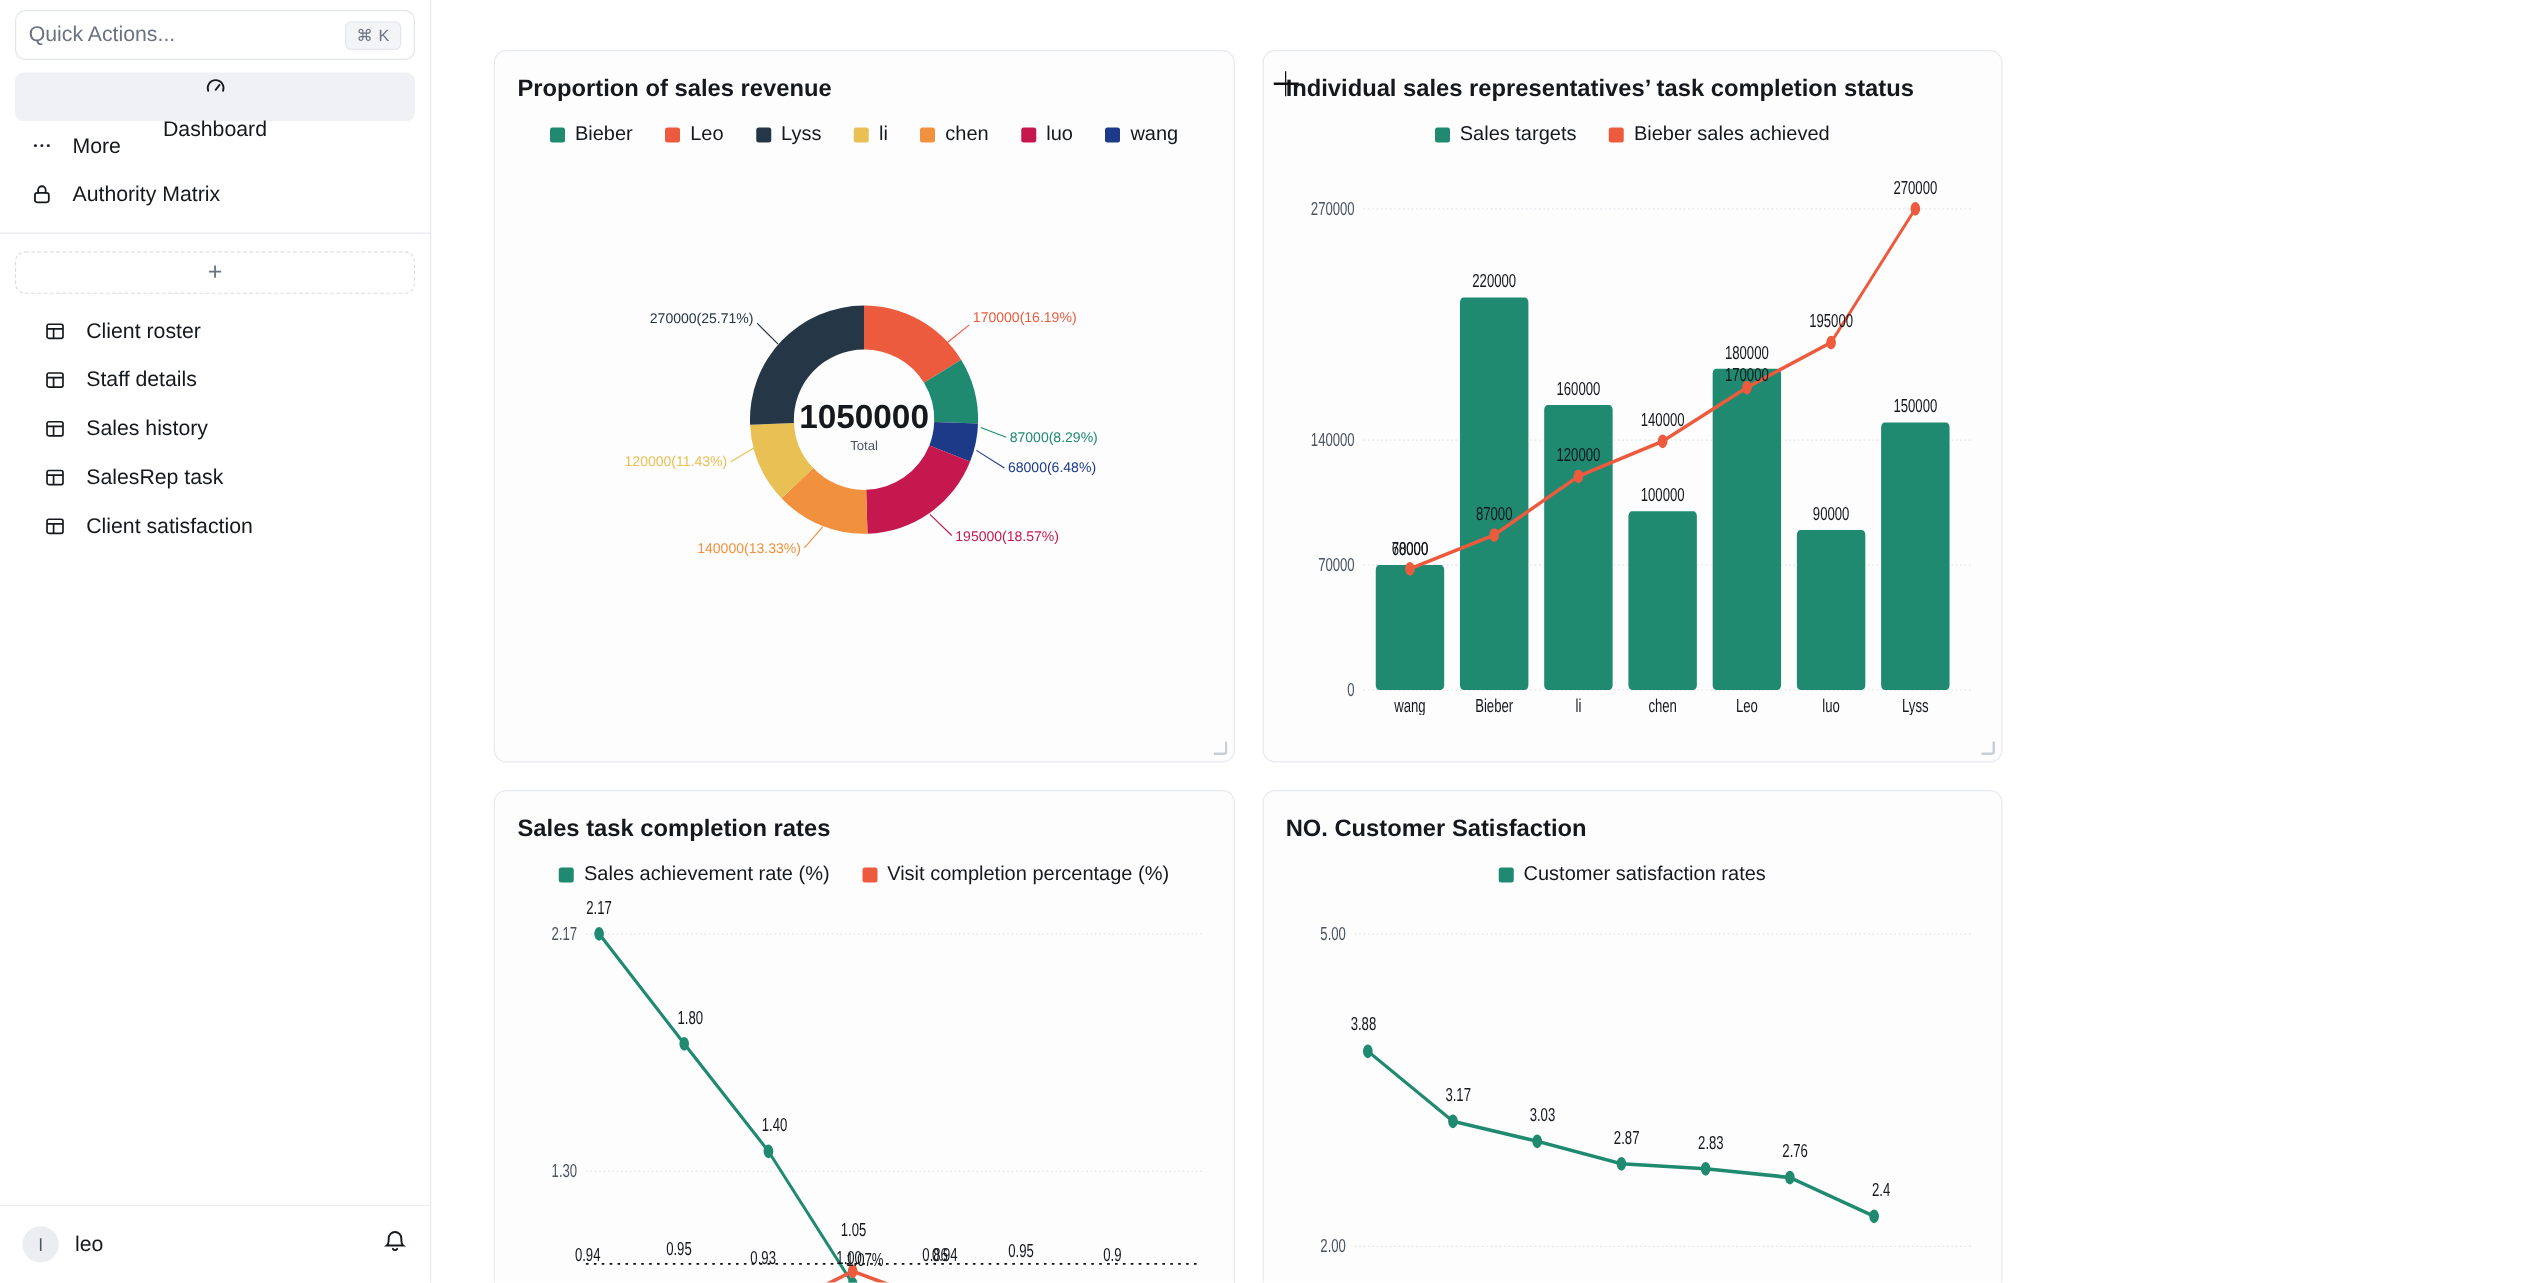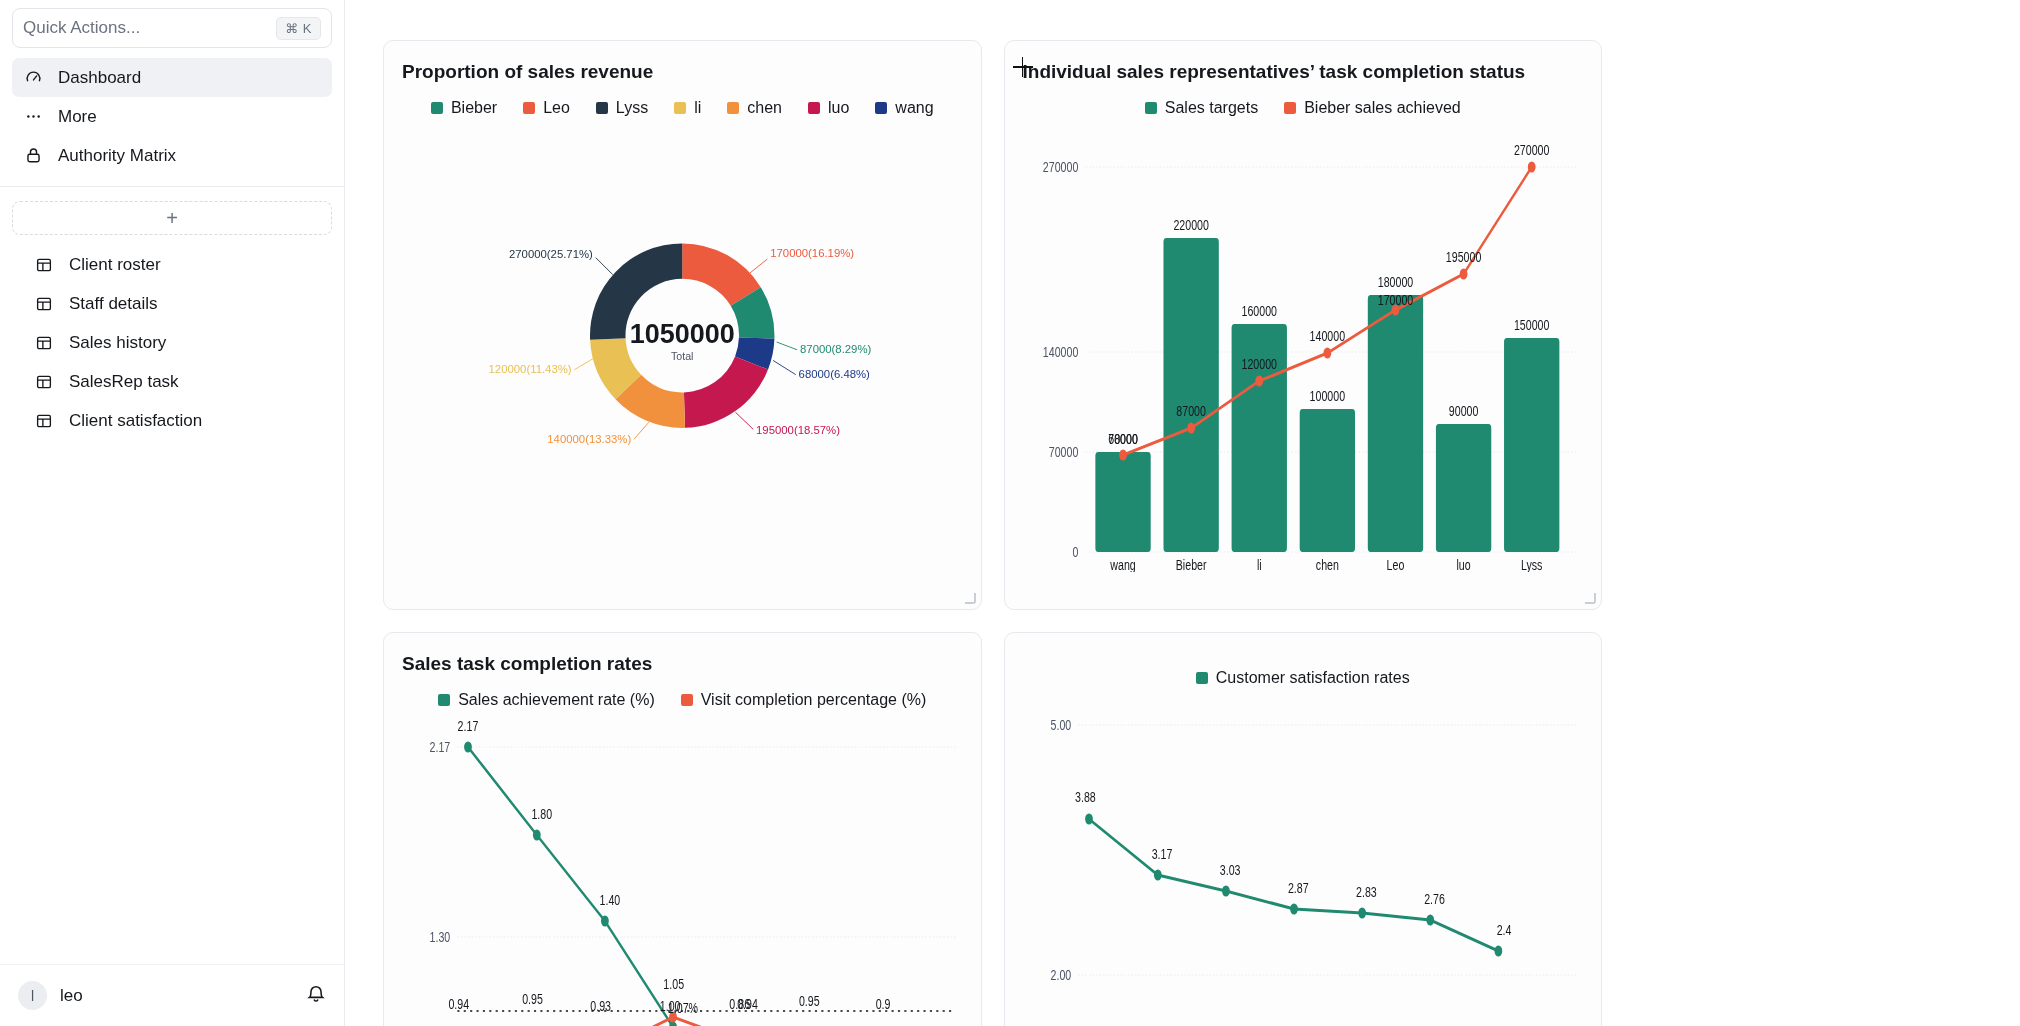--- a/index.html
+++ b/index.html
@@ -1,21 +1,21 @@
 <!DOCTYPE html>
 <html><head>
 <meta charset="utf-8">
 <style>
   * { box-sizing: border-box; margin: 0; padding: 0; }
   html, body {
     width: 2020px; height: 1026px;
     font-family: "Liberation Sans", sans-serif;
     background: #ffffff; overflow: hidden;
   }
-  .app { display: flex; width: 1624px; height: 1026px; }
+  .app { display: flex; width: 1624px; height: 1026px; gap: 12px; }
 
   
   .sidebar {
     width: 345px; height: 1026px; flex: 0 0 345px;
     background: #ffffff; border-right: 1px solid #e8eaee;
     display: flex; flex-direction: column; position: relative;
   }
   .quick-actions {
     margin: 8px 12px 10px 12px; height: 40px;
     border: 1px solid #e2e5ea; border-radius: 8px;
@@ -27,21 +27,21 @@
     font-size: 13px; color: #6b7280; background: #f3f4f6;
     border: 1px solid #e5e7eb; border-radius: 5px;
     padding: 3px 8px; letter-spacing: .5px;
   }
   .nav-group { padding: 0 12px; }
   .nav-item {
     display: flex; align-items: center; gap: 14px;
     height: 39px; padding: 0 10px; border-radius: 7px;
     font-size: 17px; color: #15181d; cursor: pointer;
   }
-  .nav-item.active { background: #f0f1f4; }
+  .nav-item.active { background: #f0f1f4; flex-direction: column; }
   .nav-ico { width: 22px; height: 22px; display: flex; align-items: center; justify-content: center; flex: 0 0 22px; }
   .nav-ico svg { display:block; }
   .sb-divider { height: 1px; background: #e8eaee; margin: 11px 0 0 0; }
   .add-btn {
     margin: 14px 12px 10px 12px; height: 34px;
     border: 1px dashed #d7dbe2; border-radius: 8px;
     display: flex; align-items: center; justify-content: center;
     color: #6b7280; font-size: 20px; cursor: pointer; background:#fff;
   }
   .table-list { padding: 0 12px; margin-left: 11px; }
@@ -402,20 +402,21 @@
             <text x="396" y="304" text-anchor="middle" font-size="15" fill="#15181d" font-family="Liberation Sans, sans-serif">1.07%</text>
             <text x="487" y="300" text-anchor="middle" font-size="15" fill="#15181d" font-family="Liberation Sans, sans-serif">0.94</text>
             <text x="574" y="297" text-anchor="middle" font-size="15" fill="#15181d" font-family="Liberation Sans, sans-serif">0.95</text>
             <text x="678" y="300" text-anchor="middle" font-size="15" fill="#15181d" font-family="Liberation Sans, sans-serif">0.9</text>
           </svg>
         </div>
 
       </section>
 
       <section class="card">
+        <div class="card-title">NO. Customer Satisfaction</div>
 
         <div class="legend">
           <span class="legend-item">
             <i class="legend-sw" style="background:#1f8a70"></i>
             <span>Customer satisfaction rates</span>
             </span>
         </div>
 
         <div class="chart-area">
           <svg viewBox="0 0 790 455" preserveAspectRatio="none">

